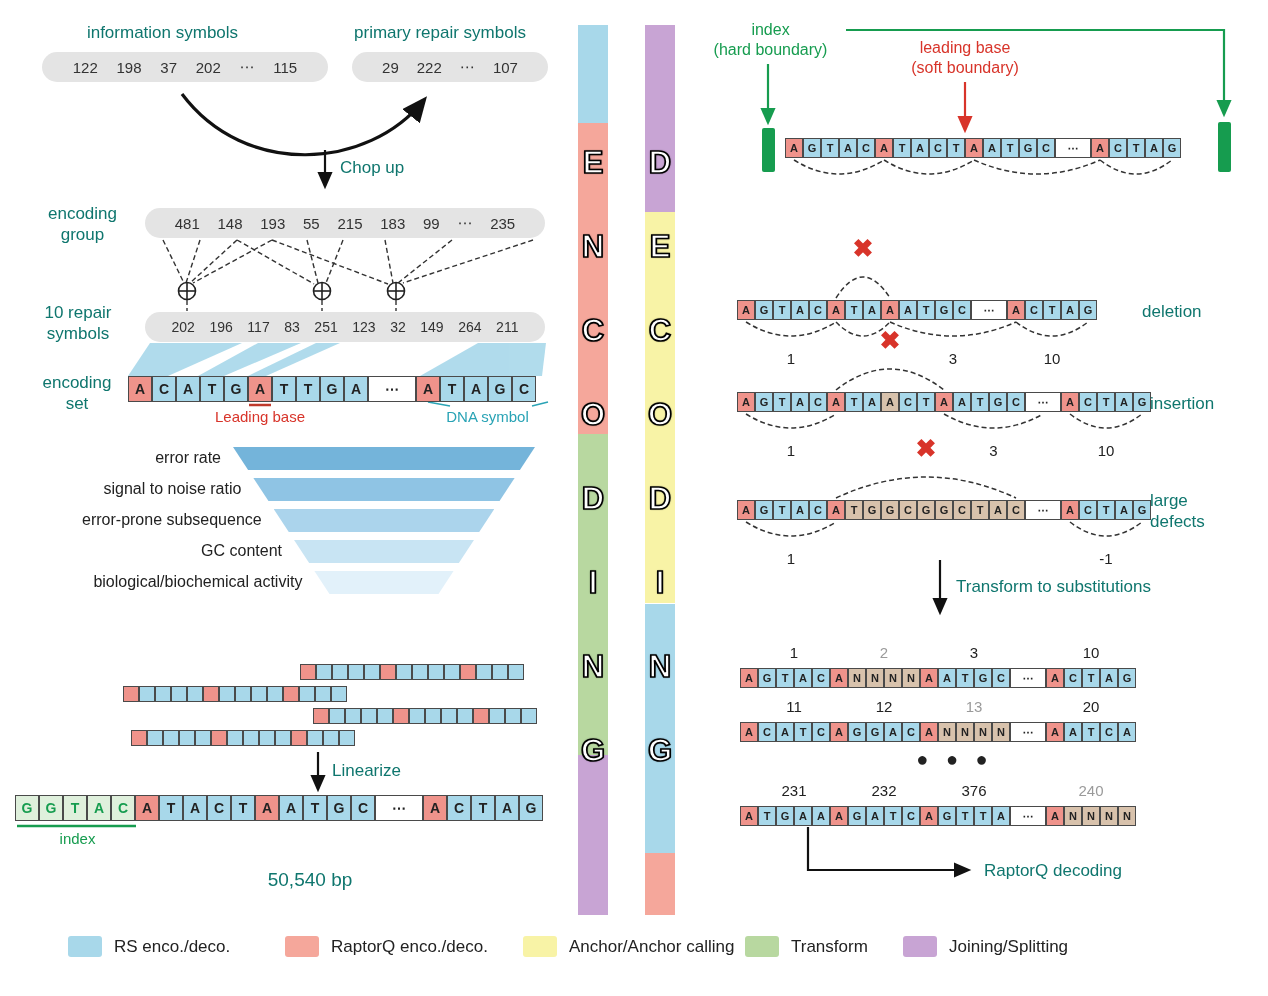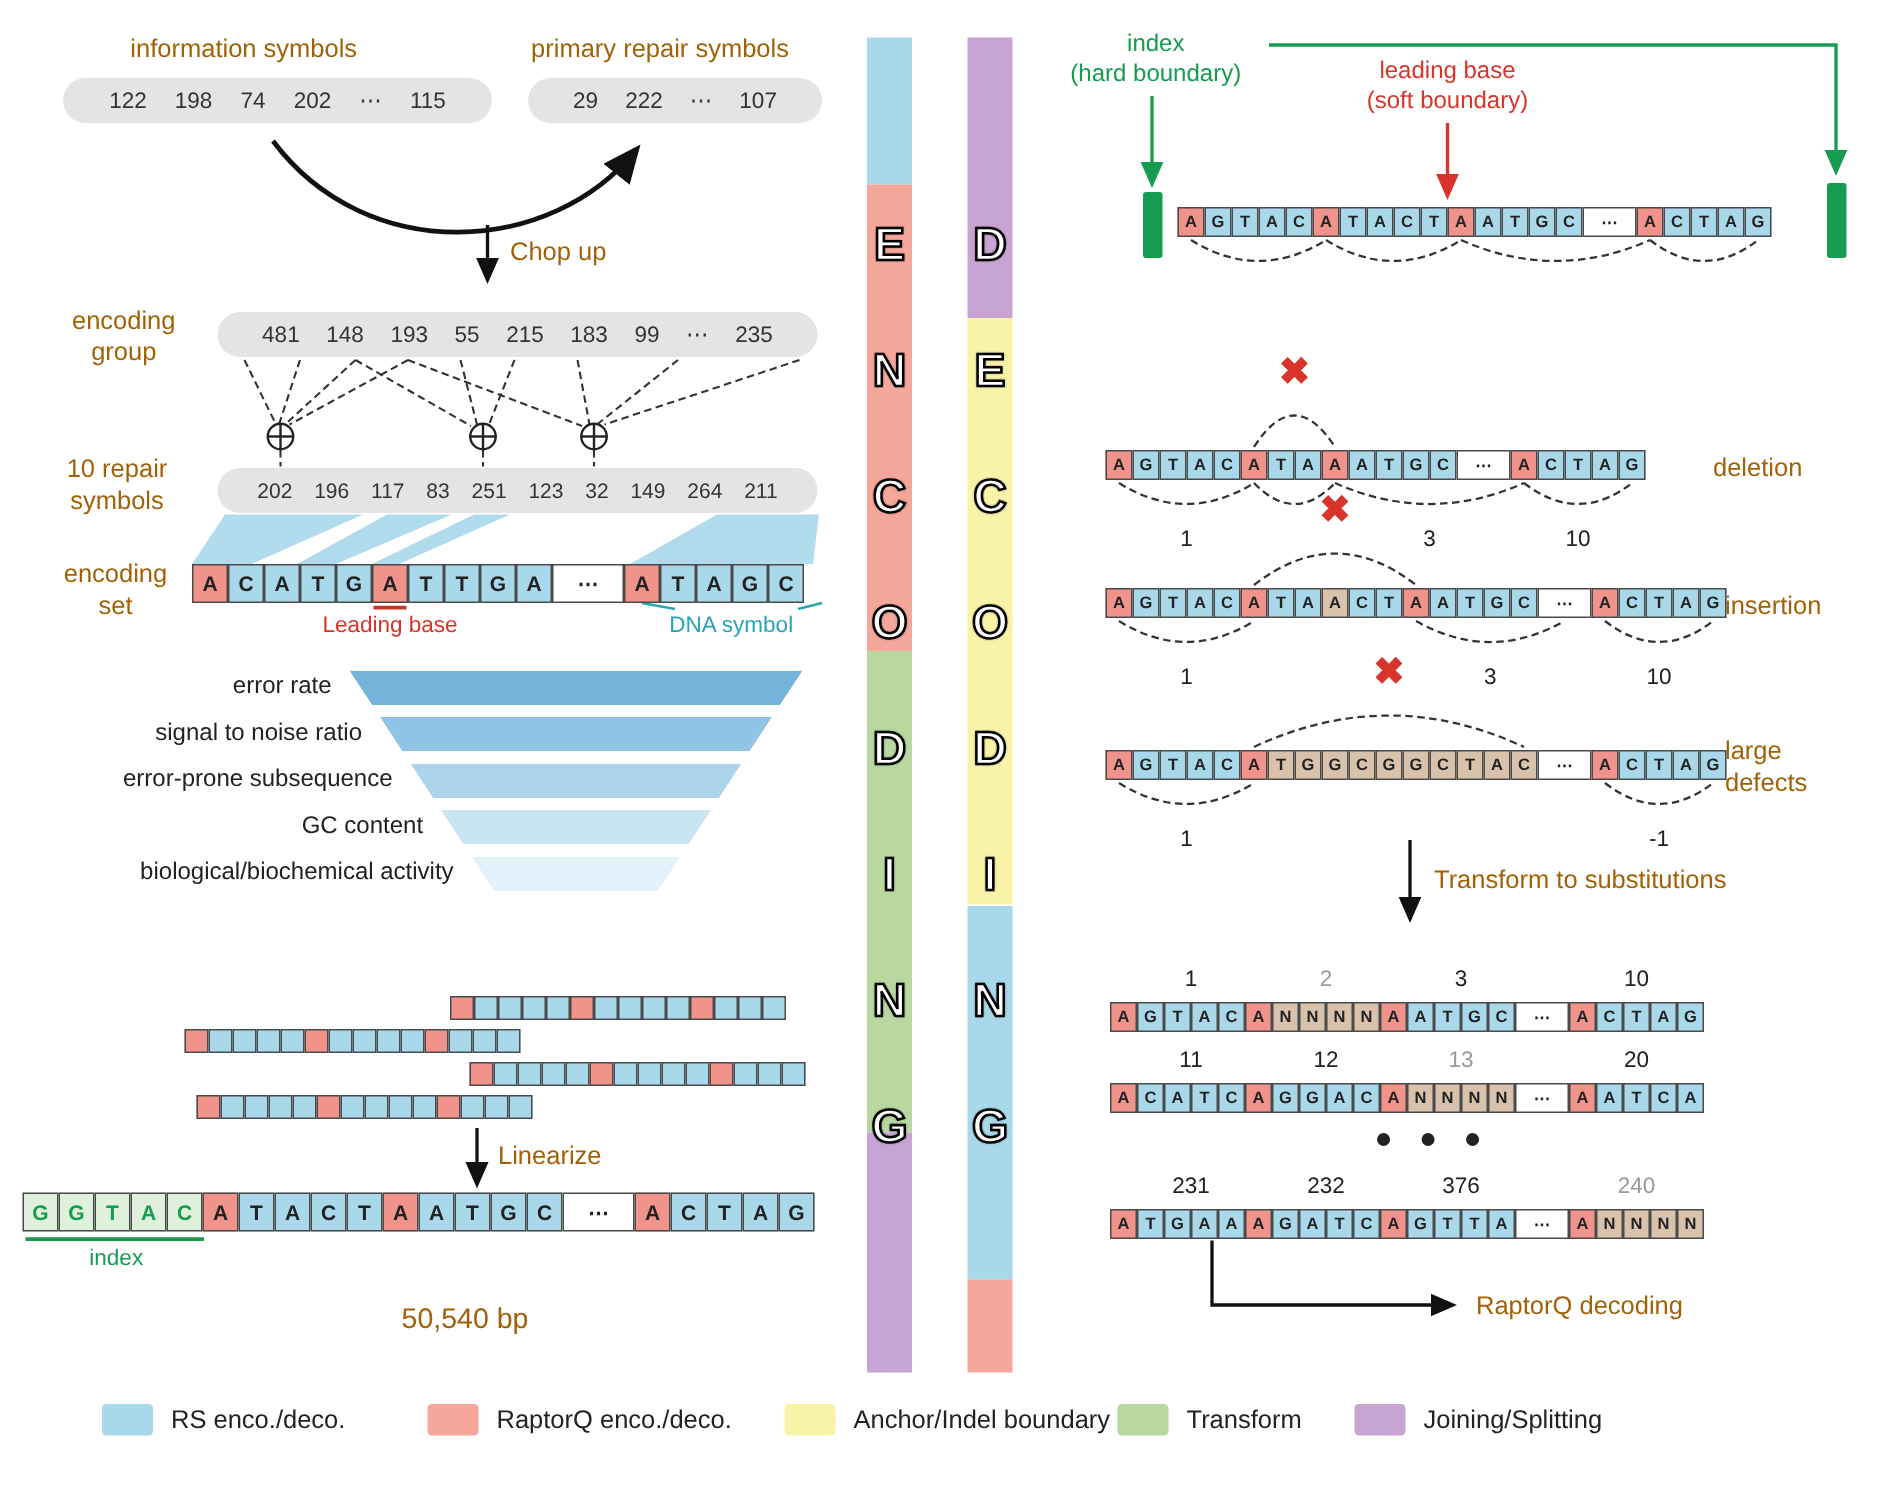--- a/index.html
+++ b/index.html
@@ -1,18 +1,18 @@
 <!DOCTYPE html>
 <html><head>
 <meta charset="utf-8">
 <style>
   *{margin:0;padding:0;box-sizing:border-box}
   body{background:#fff;font-family:"Liberation Sans",sans-serif}
   .canvas{position:relative;width:1268px;height:996px;background:#fff;overflow:hidden}
-  .lbl{position:absolute;font-size:17px;color:#a16207;white-space:pre-line;line-height:1.25}
+  .lbl{position:absolute;font-size:17px;color:#0f766e;white-space:pre-line;line-height:1.25}
   .center{text-align:center}
   .greent{color:#169c4f}
   .redt{color:#d8342a}
   .tealt{color:#29a3b5}
   .bold{font-weight:normal}
   .pill{position:absolute;height:30px;background:#e4e4e4;border-radius:16px;display:flex;align-items:center;justify-content:space-evenly;font-size:15px;color:#333;padding:0 12px}
   .seqrow{position:absolute}
   .cells{display:flex;position:relative}
   .cell{display:flex;align-items:center;justify-content:center;border:1px solid #4a4a4a;font-weight:bold;color:#222;background:#fff}
   .cell.red{background:#ef938b}
@@ -112,21 +112,21 @@
     <line x1="768" y1="64" x2="768" y2="122" stroke="#169c4f" stroke-width="2.2" marker-end="url(#mg)"></line>
     <path d="M 846 30 L 1224 30 L 1224 114" fill="none" stroke="#169c4f" stroke-width="2.2" marker-end="url(#mg)"></path>
 
     <line x1="965" y1="82" x2="965" y2="130" stroke="#d8342a" stroke-width="2.2" marker-end="url(#mr)"></line>
   </svg>
 
   <div class="lbl center" style="left:55px;top:22px;width:215px">information symbols</div>
   <div class="pill" style="left:42px;top:52px;width:286px" id="pill-info">
       <span>122</span>
       <span>198</span>
-      <span>74</span>
+      <span>37</span>
       <span>202</span>
       <span>⋯</span>
       <span>115</span>
     </div>
   <div class="lbl center" style="left:325px;top:22px;width:230px">primary repair symbols</div>
   <div class="pill" style="left:352px;top:52px;width:196px" id="pill-primary">
       <span>29</span>
       <span>222</span>
       <span>⋯</span>
       <span>107</span>
@@ -572,21 +572,21 @@
     <div class="legend-item" style="left: 68px;">
       <span class="legend-swatch" style="background: rgb(168, 216, 234);"></span>
       <span class="legend-label">RS enco./deco.</span>
     </div>
     <div class="legend-item" style="left: 285px;">
       <span class="legend-swatch" style="background: rgb(245, 167, 155);"></span>
       <span class="legend-label">RaptorQ enco./deco.</span>
     </div>
     <div class="legend-item" style="left: 523px;">
       <span class="legend-swatch" style="background: rgb(248, 243, 166);"></span>
-      <span class="legend-label">Anchor/Indel boundary</span>
+      <span class="legend-label">Anchor/Anchor calling</span>
     </div>
     <div class="legend-item" style="left: 745px;">
       <span class="legend-swatch" style="background: rgb(184, 216, 160);"></span>
       <span class="legend-label">Transform</span>
     </div>
     <div class="legend-item" style="left: 903px;">
       <span class="legend-swatch" style="background: rgb(200, 164, 212);"></span>
       <span class="legend-label">Joining/Splitting</span>
     </div>
   </div>

